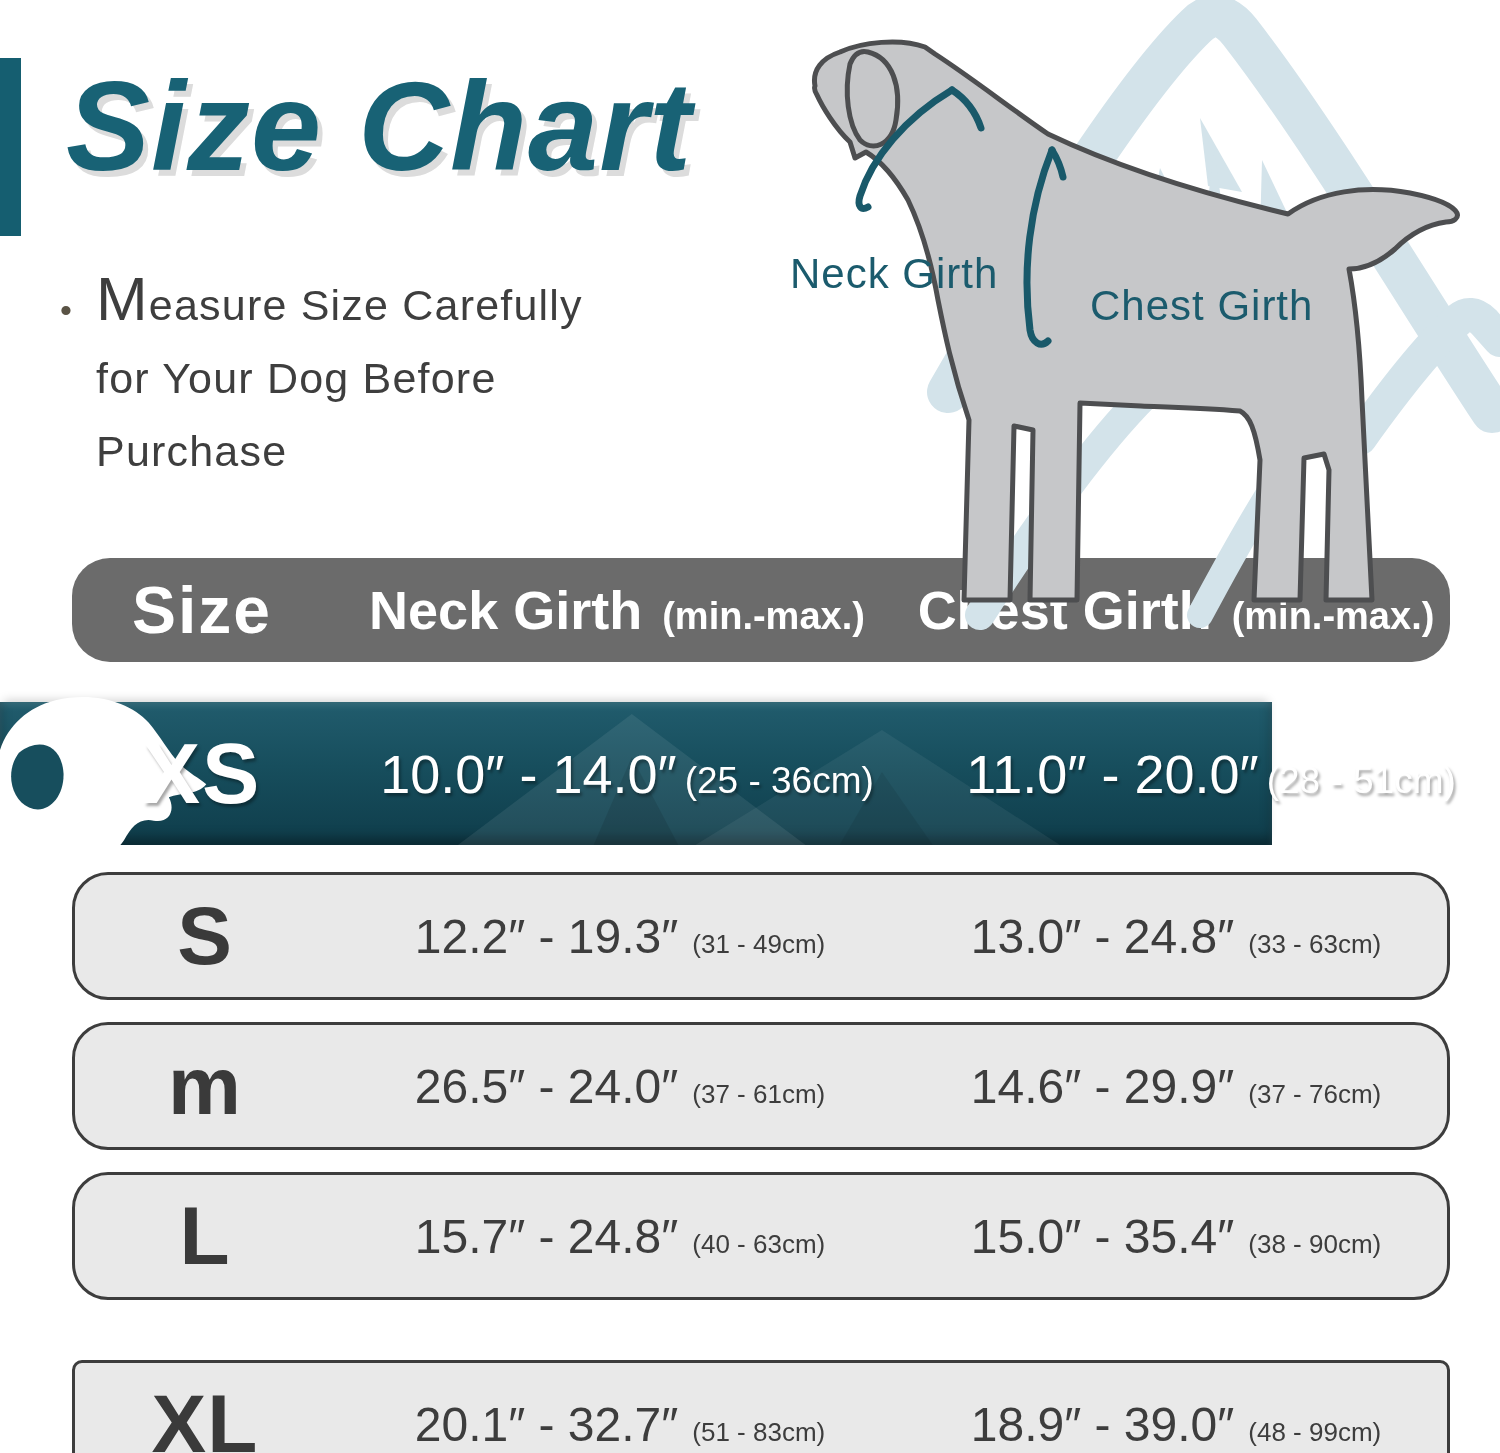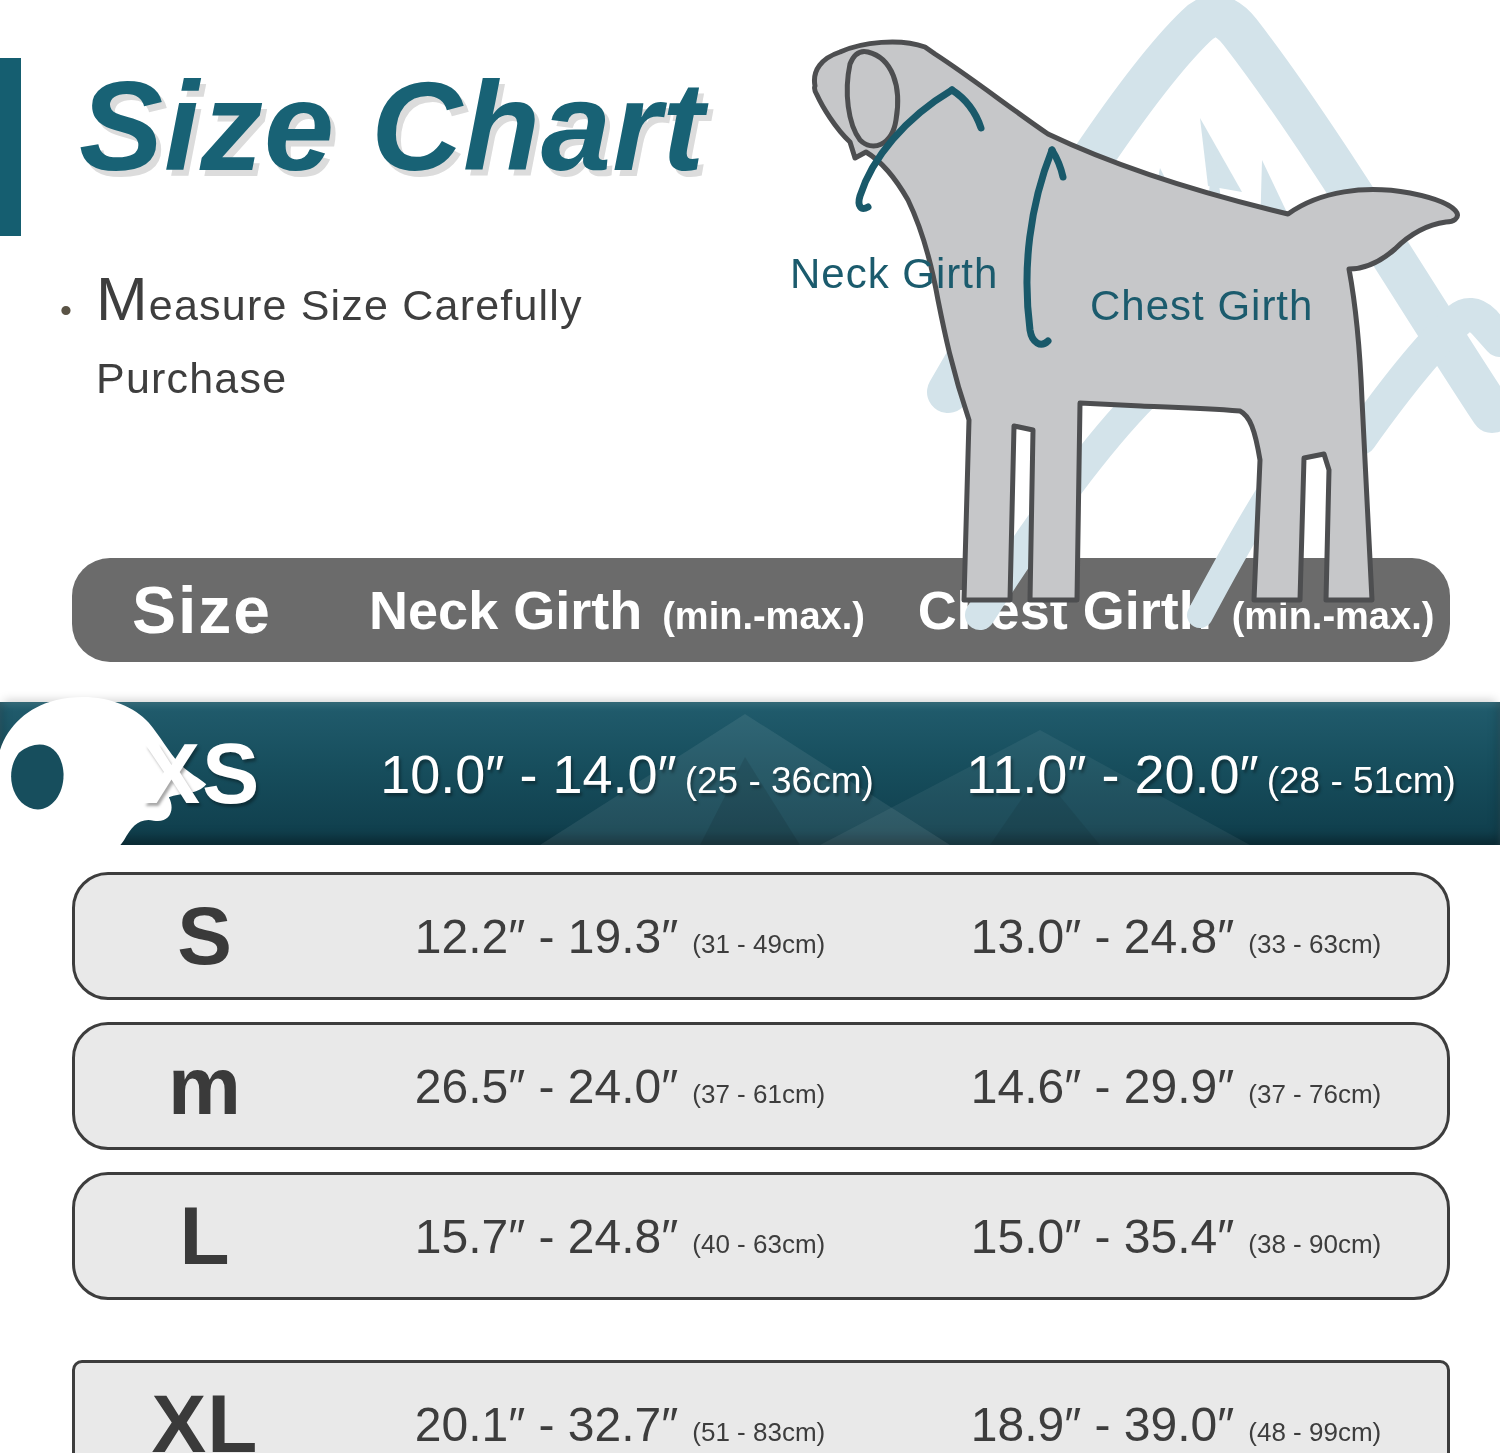--- a/index.html
+++ b/index.html
@@ -7,21 +7,20 @@
     position:relative;width:1500px;height:1453px;background:#ffffff;overflow:hidden;
     font-family:"Liberation Sans",sans-serif;
   }
   
   .accent-bar{position:absolute;left:0;top:58px;width:21px;height:178px;background:#155e70;}
   .page-title{
     position:absolute;left:66px;top:58px;z-index:2;
     font-size:126px;line-height:1.1;font-weight:bold;font-style:italic;
     color:#186275;letter-spacing:1px;white-space:nowrap;
     text-shadow:5px 6px 0 #dcdcdc;
-    margin-left:13px;
   }
   .note{position:absolute;left:96px;top:262px;width:660px;color:#3e3e3e;z-index:2;
         font-size:43px;line-height:73px;letter-spacing:1.2px;}
   .note .bullet{position:absolute;left:-36px;top:12px;font-size:34px;color:#5a5345;}
   .note-line{display:block;white-space:nowrap;}
   .note-line1::first-letter{font-size:62px;}
   
   .scene{position:absolute;left:600px;top:0;width:900px;height:645px;z-index:2;pointer-events:none;}
   .girth-label{position:absolute;z-index:3;color:#1b5b6d;font-size:42px;letter-spacing:1px;white-space:nowrap;}
   .neck-label{left:790px;top:250px;}
@@ -30,21 +29,21 @@
   .grid3{display:grid;grid-template-columns:260px 570px 1fr;align-items:center;height:100%;}
   .header-row{
     position:absolute;left:72px;top:558px;width:1378px;height:104px;z-index:1;
     background:#6b6b6b;border-radius:38px;
   }
   .hc{text-align:center;color:#ffffff;font-weight:bold;white-space:nowrap;}
   .hc-size{font-size:66px;letter-spacing:2px;}
   .hc-main{font-size:54px;}
   .hc-sub{font-size:38px;margin-left:20px;}
   .xs-row{
-    position:absolute;left:0;top:702px;width:1500px;height:143px;z-index:3;
+    position:absolute;left:0;top:702px;width:1272px;height:143px;z-index:3;
     background:linear-gradient(180deg,#215c6d 0%,#174e5d 45%,#0f3d4b 100%);
     box-shadow:inset 0 4px 6px rgba(255,255,255,0.10), inset 0 -7px 12px rgba(0,0,0,0.35),
                0 -6px 9px -4px rgba(0,0,0,0.18);
   }
   .xs-watermark{position:absolute;left:0;top:0;width:100%;height:100%;}
   .xs-grid{position:absolute;left:72px;top:0;width:1428px;height:100%;
            display:grid;grid-template-columns:260px 590px 1fr;align-items:center;}
   .xs-size{font-size:86px;font-weight:bold;color:#ffffff;text-align:center;letter-spacing:2px;
            text-shadow:2px 3px 3px rgba(0,0,0,0.35);}
   .xs-val{text-align:center;color:#ffffff;font-size:54px;white-space:nowrap;
@@ -64,20 +63,21 @@
 <body>
 
 <div class="canvas">
 
   <div class="accent-bar"></div>
   <div class="page-title">Size Chart</div>
 
   <div class="note">
     <span class="bullet">•</span>
     <span class="note-line note-line1">Measure Size Carefully</span>
+    <span class="note-line">for Your Dog Before</span>
     <span class="note-line">Purchase</span>
   </div>
 
   <svg class="scene" viewBox="0 0 900 645" xmlns="http://www.w3.org/2000/svg" aria-hidden="true">
 
     <g fill="none" stroke="#d3e3ea" stroke-linecap="round">
       <path d="M 348,392 C 450,215 540,80 596,26 Q 618,4 640,32 C 720,135 818,300 892,412" stroke-width="42"></path>
       <path d="M 760,438 C 800,382 833,342 858,320 Q 871,309 884,322 L 900,340" stroke-width="34"></path>
       <path d="M 380,615 C 440,520 500,440 545,395" stroke-width="30"></path>
       <path d="M 600,615 C 640,540 680,470 715,425" stroke-width="26"></path>

